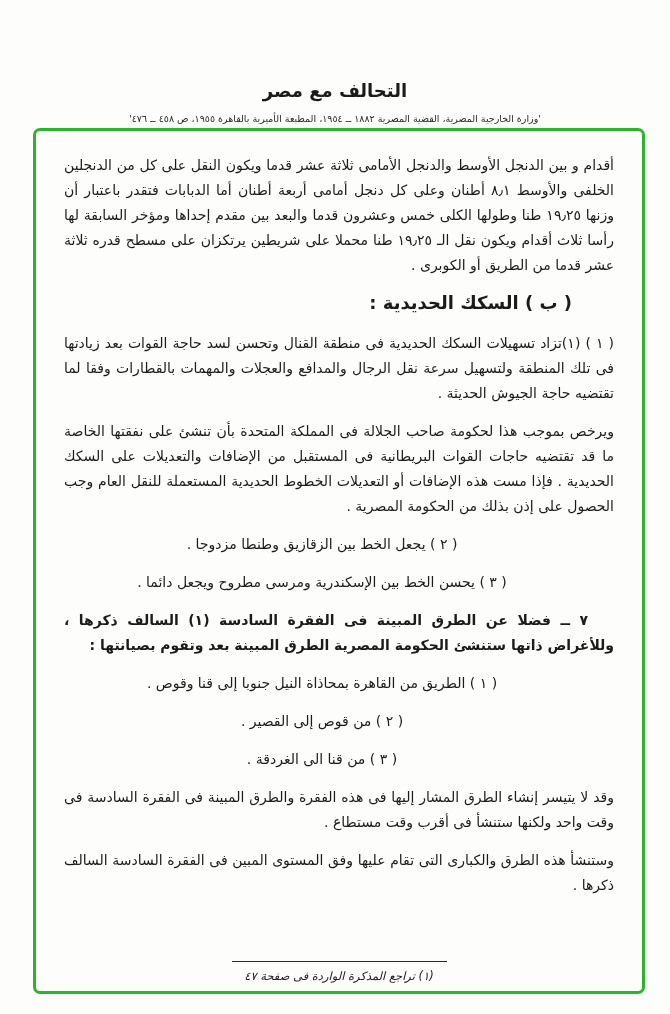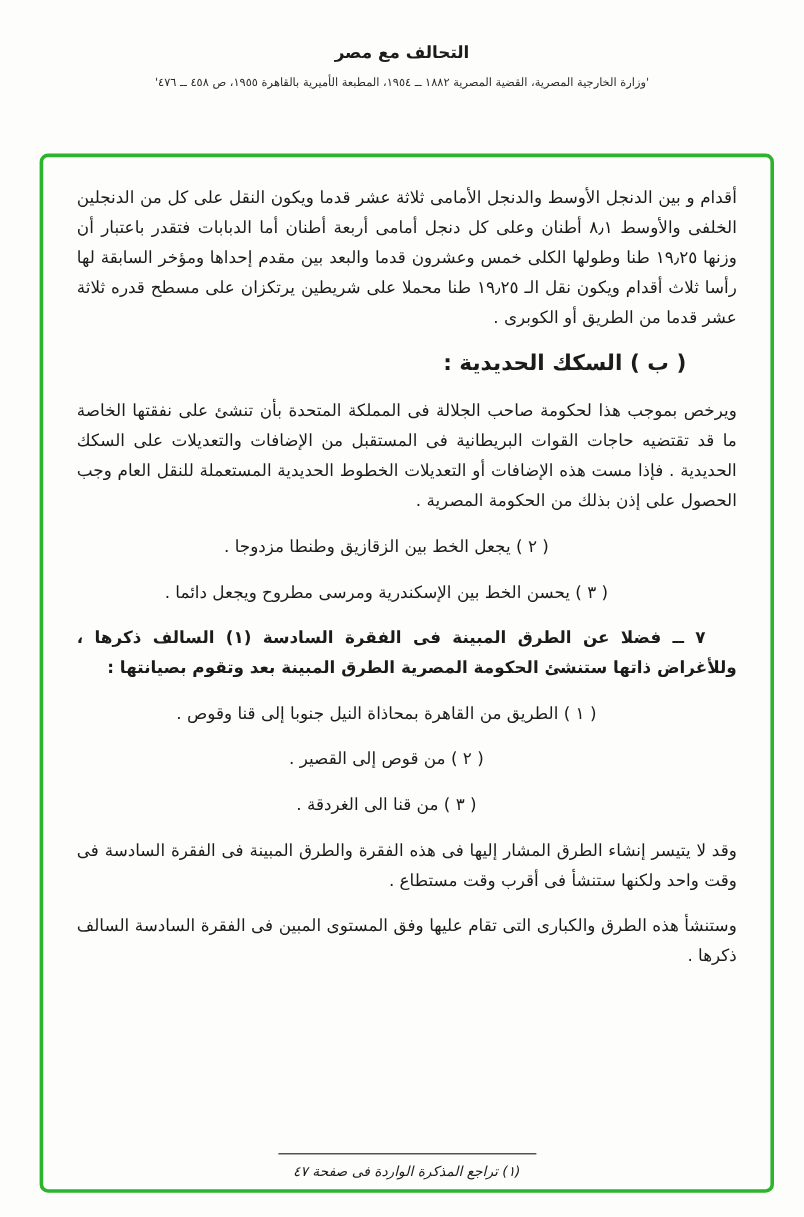--- a/index.html
+++ b/index.html
@@ -8,21 +8,21 @@
     width: 670px;
     height: 1014px;
     margin: 0 auto;
     background: #fdfdfb;
     position: relative;
     font-family: "DejaVu Sans", sans-serif;
     color: #1b1b1b;
     overflow: hidden;
   }
   .header { text-align: center; padding-top: 36px; }
-  .doc-title { font-size: 14px; font-weight: bold; margin-bottom: 12px; direction: rtl; }
+  .doc-title { font-size: 18px; font-weight: bold; margin-bottom: 12px; direction: rtl; margin-top: 44px; }
   .doc-subtitle { font-size: 15px; font-weight: bold; margin-bottom: 9px; direction: rtl; }
   .source-line { font-size: 9.5px; color: #2a2a2a; direction: rtl; letter-spacing: 0.2px; }
   .frame {
     position: absolute;
     top: 128px;
     left: 33px;
     right: 25px;
     bottom: 20px;
     border: 3px solid #2db42d;
     border-radius: 7px;
@@ -77,20 +77,21 @@
     <div class="doc-title">التحالف مع مصر</div>
     <div class="source-line">'وزارة الخارجية المصرية، القضية المصرية ١٨٨٢ ــ ١٩٥٤، المطبعة الأميرية بالقاهرة ١٩٥٥، ص ٤٥٨ ــ ٤٧٦'</div>
   </div>
 
   <div class="frame">
 
     <p class="para">أقدام و بين الدنجل الأوسط والدنجل الأمامى ثلاثة عشر قدما ويكون النقل على كل من الدنجلين الخلفى والأوسط ٨٫١ أطنان وعلى كل دنجل أمامى أربعة أطنان أما الدبابات فتقدر باعتبار أن وزنها ١٩٫٢٥ طنا وطولها الكلى خمس وعشرون قدما والبعد بين مقدم إحداها ومؤخر السابقة لها رأسا ثلاث أقدام ويكون نقل الـ ١٩٫٢٥ طنا محملا على شريطين يرتكزان على مسطح قدره ثلاثة عشر قدما من الطريق أو الكوبرى .</p>
 
     <h2 class="section-heading">( ب ) السكك الحديدية :</h2>
 
+    <p class="para">( ١ ) (١)تزاد تسهيلات السكك الحديدية فى منطقة القنال وتحسن لسد حاجة القوات بعد زيادتها فى تلك المنطقة ولتسهيل سرعة نقل الرجال والمدافع والعجلات والمهمات بالقطارات وفقا لما تقتضيه حاجة الجيوش الحديثة .</p>
 
     <p class="para">ويرخص بموجب هذا لحكومة صاحب الجلالة فى المملكة المتحدة بأن تنشئ على نفقتها الخاصة ما قد تقتضيه حاجات القوات البريطانية فى المستقبل من الإضافات والتعديلات على السكك الحديدية . فإذا مست هذه الإضافات أو التعديلات الخطوط الحديدية المستعملة للنقل العام وجب الحصول على إذن بذلك من الحكومة المصرية .</p>
 
     <p class="item">( ٢ ) يجعل الخط بين الزقازيق وطنطا مزدوجا .</p>
 
     <p class="item">( ٣ ) يحسن الخط بين الإسكندرية ومرسى مطروح ويجعل دائما .</p>
 
     <p class="para indent">٧ ــ فضلا عن الطرق المبينة فى الفقرة السادسة (١) السالف ذكرها ، وللأغراض ذاتها ستنشئ الحكومة المصرية الطرق المبينة بعد وتقوم بصيانتها :</p>
 
     <p class="item">( ١ ) الطريق من القاهرة بمحاذاة النيل جنوبا إلى قنا وقوص .</p>

